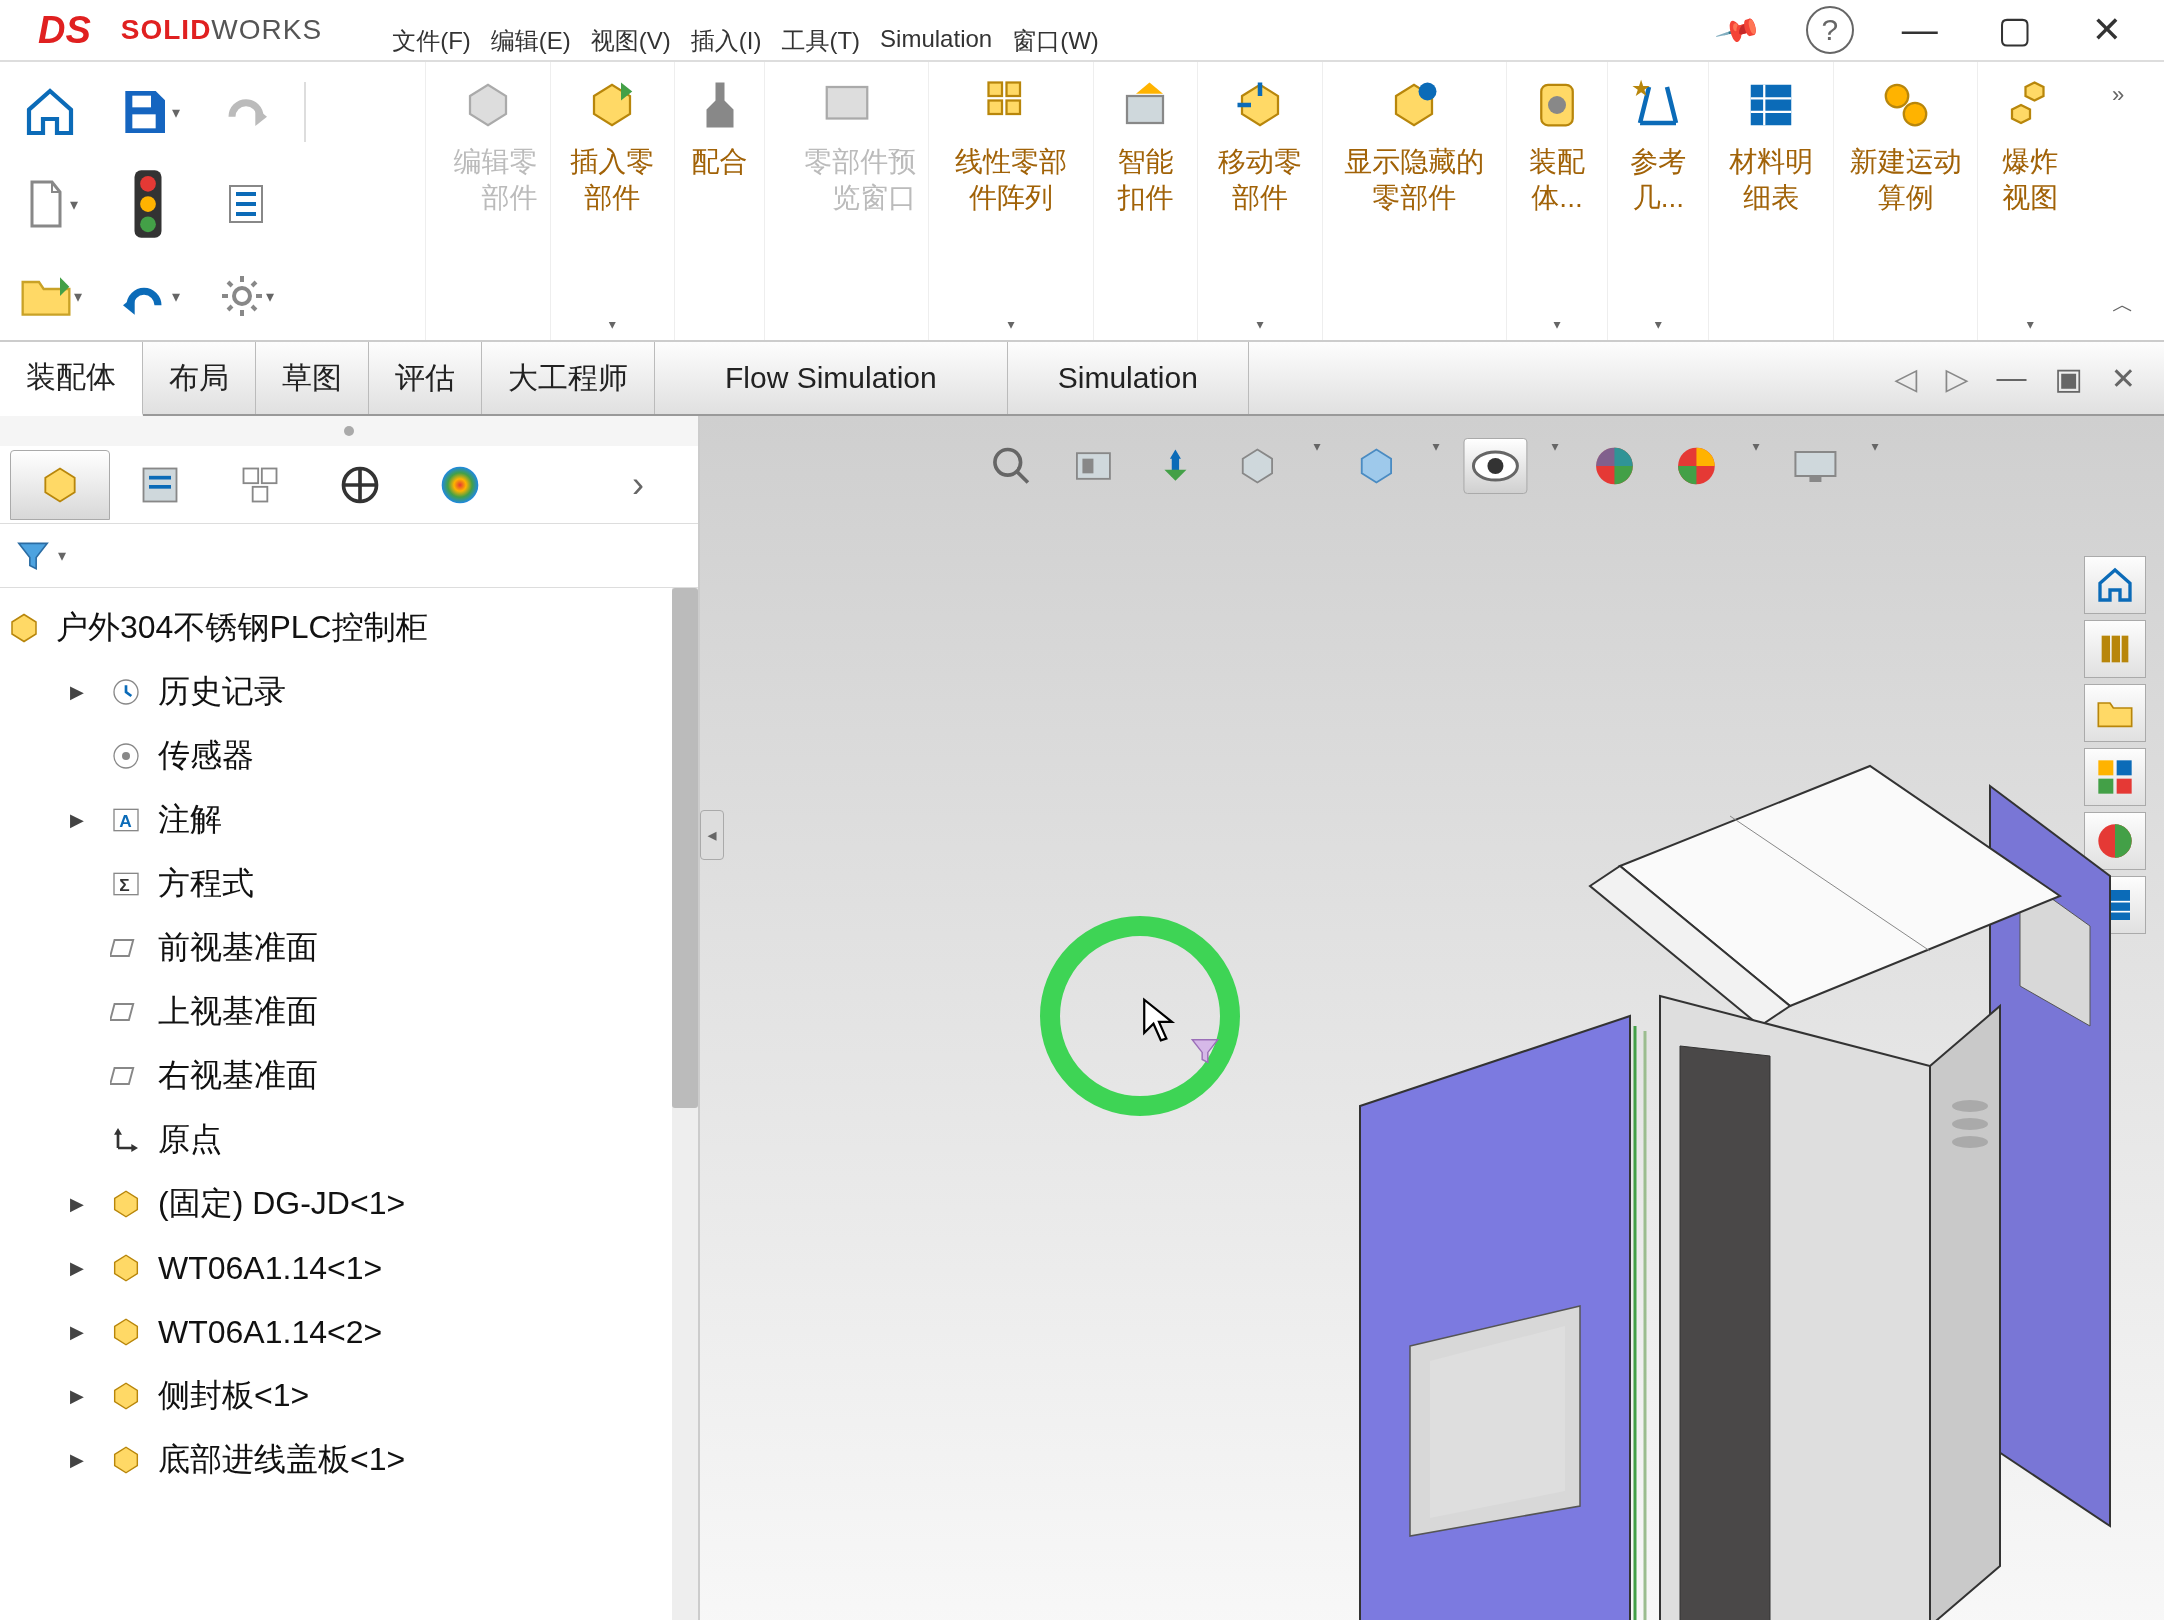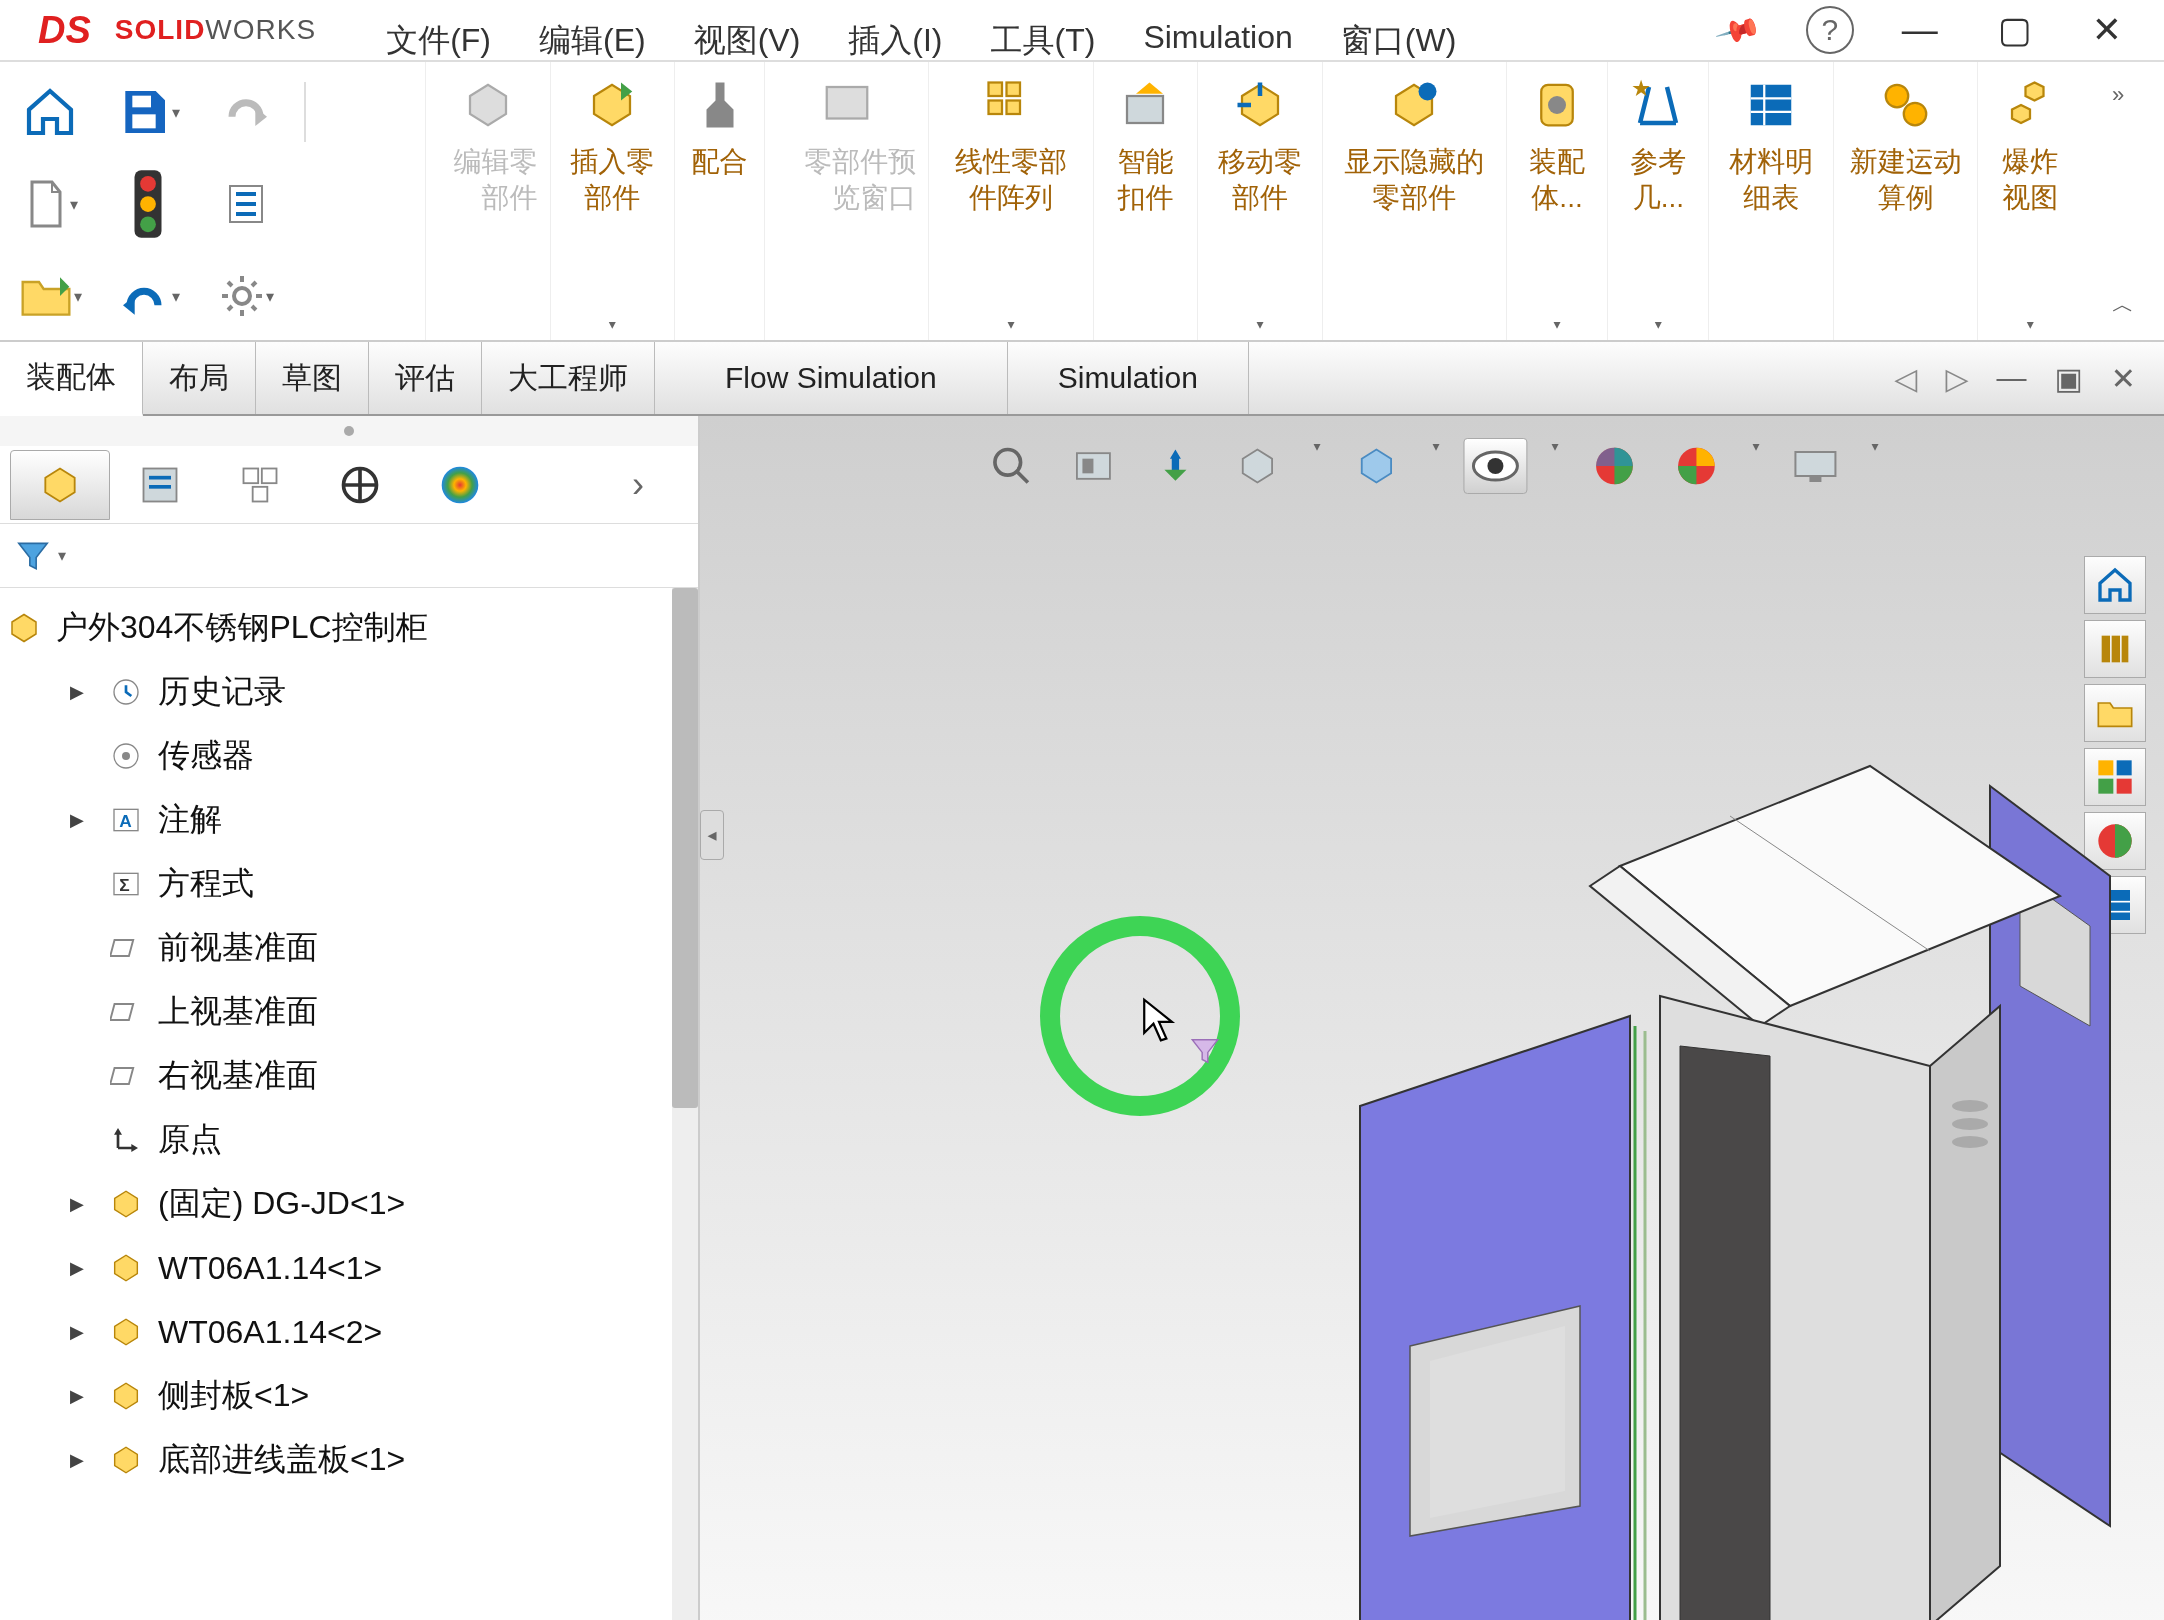--- a/index.html
+++ b/index.html
@@ -2,24 +2,24 @@
 <html><head>
 <meta charset="utf-8">
 <style>
 * { margin: 0; padding: 0; box-sizing: border-box; }
 body { font-family: "Microsoft YaHei", Arial, sans-serif; font-size: 22px; background: #fff; overflow: hidden; width: 2164px; height: 1620px; transform-origin: top left; }
 
 
 .titlebar { height: 62px; background: #fff; display: flex; align-items: center; border-bottom: 2px solid #ddd; }
 .logo { margin-left: 38px; display: flex; align-items: center; gap: 24px; }
 .logo-icon { color: #e02020; font-size: 38px; font-style: italic; font-weight: bold; }
-.logo-text { font-size: 28px; letter-spacing: 1px; }
+.logo-text { font-size: 28px; letter-spacing: 1px; margin-left: 6px; }
 .logo-solid { color: #e02020; font-weight: bold; }
 .logo-works { color: #555; }
-.menubar { display: flex; margin-left: 70px; gap: 48px; font-size: 32px; color: #333; margin-top: 21px; }
+.menubar { display: flex; margin-left: 70px; gap: 20px; font-size: 24px; color: #333; margin-top: 21px; }
 .menuitem { cursor: pointer; }
 .titlebar-right { margin-left: auto; display: flex; align-items: center; gap: 48px; padding-right: 42px; }
 .pin-icon { font-size: 30px; color: #888; transform: rotate(30deg); }
 .help-icon { width: 48px; height: 48px; border: 2.5px solid #666; border-radius: 50%; display: flex; align-items: center; justify-content: center; font-size: 30px; color: #666; }
 .win-controls { display: flex; gap: 60px; }
 .win-btn { font-size: 36px; color: #333; cursor: pointer; }
 
 
 .ribbon { height: 280px; background: #fff; display: flex; border-bottom: 2px solid #ccc; }
 .quick-access { width: 425px; padding: 10px 10px; }

